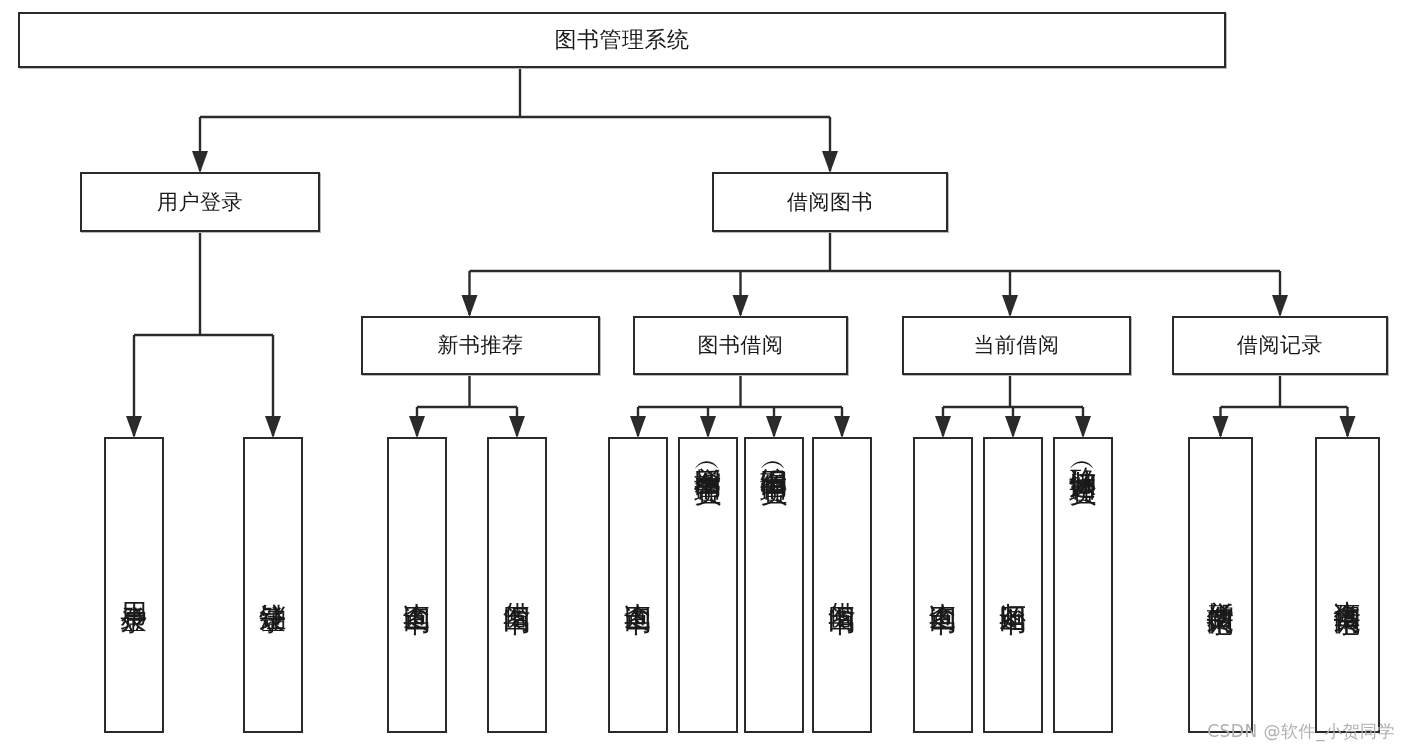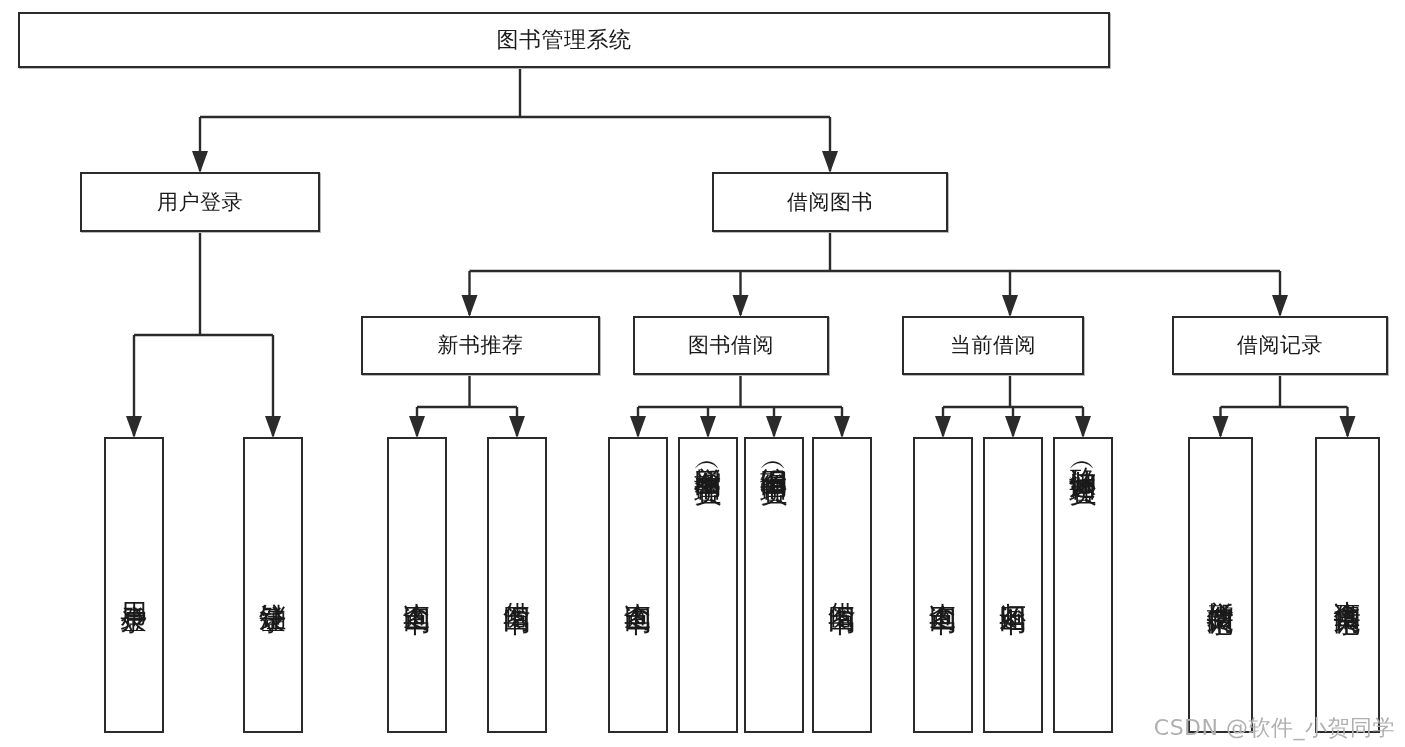--- a/index.html
+++ b/index.html
@@ -79,21 +79,21 @@
     stroke-width: 2.4;
     fill: none;
   }
   #connector-layer polygon {
     fill: #2b2b2b;
   }
   .watermark {
     position: absolute;
     right: 10px;
     bottom: 4px;
-    font-size: 22px;
+    font-size: 17px;
     color: #b0b0b0;
     letter-spacing: 0.5px;
     white-space: nowrap;
     user-select: none;
   }
 </style>
 </head>
 <body>
 
 <div id="diagram-root">
@@ -146,38 +146,38 @@
       <line x1="1083" y1="407" x2="1083" y2="436"></line>
       <polygon points="1075,416 1091,416 1083,438"></polygon>
       <line x1="1280" y1="375" x2="1280" y2="407"></line>
       <line x1="1220.5" y1="407" x2="1347.5" y2="407"></line>
       <line x1="1220.5" y1="407" x2="1220.5" y2="436"></line>
       <polygon points="1212.5,416 1228.5,416 1220.5,438"></polygon>
       <line x1="1347.5" y1="407" x2="1347.5" y2="436"></line>
       <polygon points="1339.5,416 1355.5,416 1347.5,438"></polygon>
     </svg>
 
-  <div class="node-box root" style="left: 18px; top: 12px; width: 1092px; height: 56px;">
+  <div class="node-box root" style="left: 18px; top: 12px; width: 1208px; height: 56px;">
     <span class="node-label-h">图书管理系统</span>
   </div>
 
   <div class="node-box level2" style="left: 80px; top: 172px; width: 240px; height: 60px;">
     <span class="node-label-h">用户登录</span>
   </div>
   <div class="node-box level2" style="left: 712px; top: 172px; width: 236px; height: 60px;">
     <span class="node-label-h">借阅图书</span>
   </div>
 
   <div class="node-box level3" style="left: 361px; top: 316px; width: 239px; height: 59px;">
     <span class="node-label-h">新书推荐</span>
   </div>
-  <div class="node-box level3" style="left: 633px; top: 316px; width: 196px; height: 59px;">
+  <div class="node-box level3" style="left: 633px; top: 316px; width: 215px; height: 59px;">
     <span class="node-label-h">图书借阅</span>
   </div>
-  <div class="node-box level3" style="left: 902px; top: 316px; width: 182px; height: 59px;">
+  <div class="node-box level3" style="left: 902px; top: 316px; width: 229px; height: 59px;">
     <span class="node-label-h">当前借阅</span>
   </div>
   <div class="node-box level3" style="left: 1172px; top: 316px; width: 216px; height: 59px; align-items: center;">
     <span class="node-label-h">借阅记录</span>
   </div>
 
   <div class="node-box leaf align-mid" style="left: 104px; top: 437px; width: 60px; height: 296px;">
     <span class="node-label-v">用户登录</span>
   </div>
   <div class="node-box leaf align-mid" style="left: 243px; top: 437px; width: 60px; height: 296px;">

